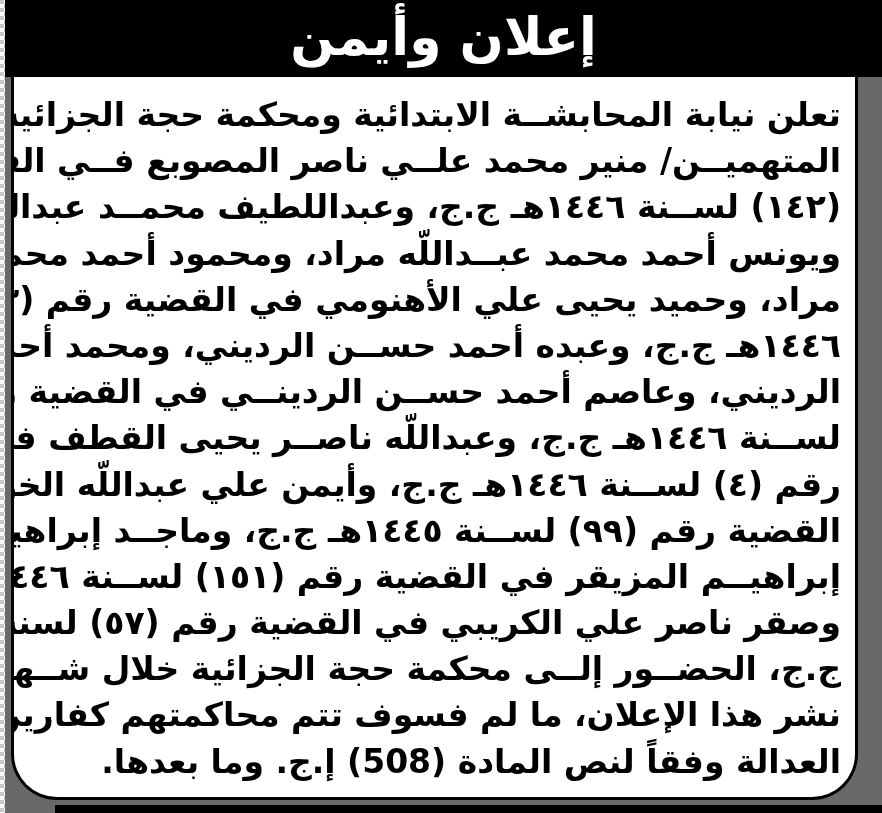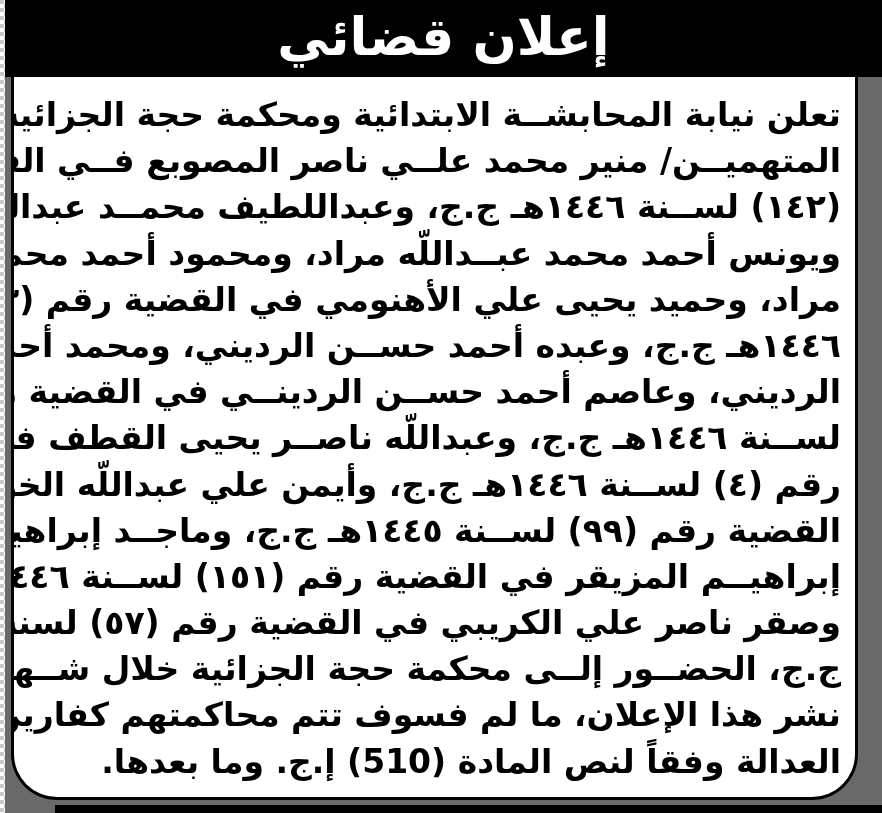--- a/index.html
+++ b/index.html
@@ -90,38 +90,38 @@
   }
 </style>
 </head>
 <body>
 
 <div class="page">
 
   <div class="checker-strip"></div>
 
   <div class="header-bar">
-    <div class="notice-title">إعلان قضائي</div>
+    <div class="notice-title">إعلان وأيمن</div>
   </div>
 
   <div class="frame">
     <div class="content-box">
       <div class="notice-line">تعلن نيابة المحابشــة الابتدائية ومحكمة حجة الجزائية أن على</div>
       <div class="notice-line">المتهميــن/ منير محمد علــي ناصر المصوبع فــي القضية رقم</div>
       <div class="notice-line">(١٤٢) لســنة ١٤٤٦هـ ج.ج، وعبداللطيف محمــد عبداللّه مراد،</div>
       <div class="notice-line">ويونس أحمد محمد عبــداللّه مراد، ومحمود أحمد محمد عبداللّه</div>
       <div class="notice-line">مراد، وحميد يحيى علي الأهنومي في القضية رقم (١٤٣) لسنة</div>
       <div class="notice-line">١٤٤٦هـ ج.ج، وعبده أحمد حســن الرديني، ومحمد أحمد حســن</div>
       <div class="notice-line">الرديني، وعاصم أحمد حســن الردينــي في القضية رقم (١٣٢)</div>
       <div class="notice-line">لســنة ١٤٤٦هـ ج.ج، وعبداللّه ناصــر يحيى القطف في القضية</div>
       <div class="notice-line">رقم (٤) لســنة ١٤٤٦هـ ج.ج، وأيمن علي عبداللّه الخولاني في</div>
       <div class="notice-line">القضية رقم (٩٩) لســنة ١٤٤٥هـ ج.ج، وماجــد إبراهيم محمد</div>
       <div class="notice-line">إبراهيــم المزيقر في القضية رقم (١٥١) لســنة ١٤٤٦هـ ج.ج،</div>
       <div class="notice-line">وصقر ناصر علي الكريبي في القضية رقم (٥٧) لسنة ١٤٤٦هـ</div>
       <div class="notice-line">ج.ج، الحضــور إلــى محكمة حجة الجزائية خلال شــهر من تاريخ</div>
       <div class="notice-line">نشر هذا الإعلان، ما لم فسوف تتم محاكمتهم كفارين من وجه</div>
-      <div class="notice-line last">العدالة وفقاً لنص المادة (510) إ.ج. وما بعدها.</div>
+      <div class="notice-line last">العدالة وفقاً لنص المادة (508) إ.ج. وما بعدها.</div>
     </div>
   </div>
 
   <div class="bottom-edge-bar"></div>
 
 </div>
 
 </body></html>

